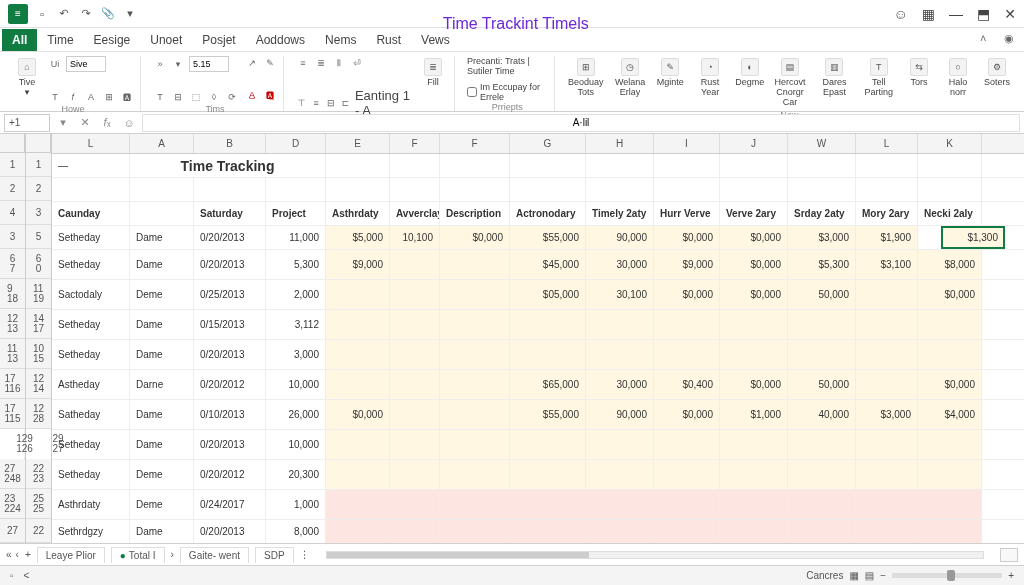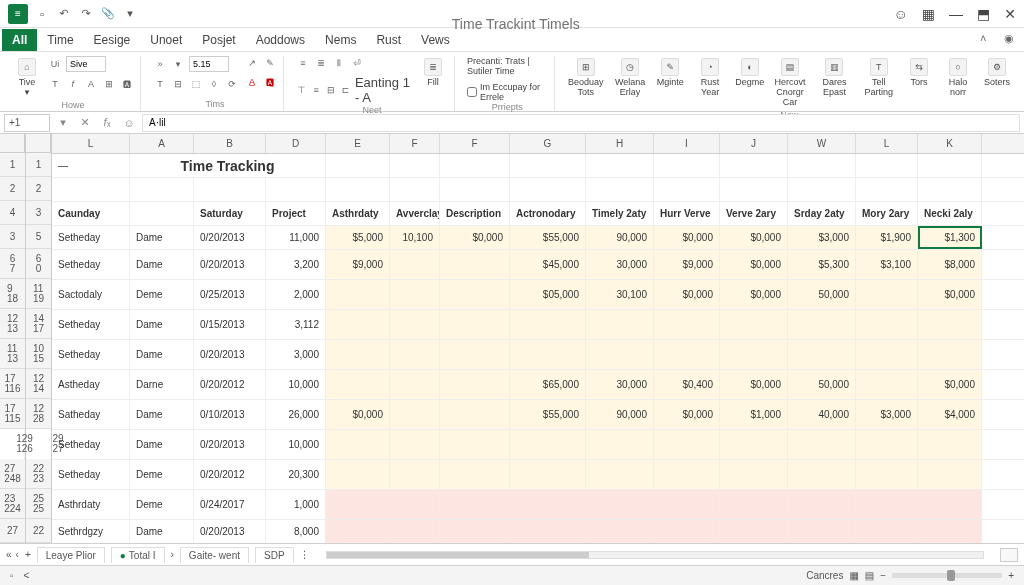--- a/index.html
+++ b/index.html
@@ -3,73 +3,73 @@
 <meta charset="utf-8">
 <style>
 * { box-sizing: border-box; margin: 0; padding: 0; }
 body { font-family: "Segoe UI", Arial, sans-serif; font-size: 11px; background: #fff; width: 1024px; height: 585px; overflow: hidden; display: flex; flex-direction: column; color: #333; }
 
 
 .title-bar { display: flex; align-items: center; height: 28px; padding: 0 8px; border-bottom: 1px solid #e0e0e0; }
 .title-bar .qat { display: flex; gap: 6px; align-items: center; }
 .qat-icon { width: 20px; height: 20px; background: #107C41; display: flex; align-items: center; justify-content: center; color: #fff; font-size: 10px; border-radius: 2px; }
 .qat-btn { width: 16px; height: 16px; color: #555; display: flex; align-items: center; justify-content: center; }
-.title-bar .title { flex: 1; text-align: center; font-size: 14px; color: #737373; margin-top: 20px; }
+.title-bar .title { flex: 1; text-align: center; font-size: 16px; color: #6d28d9; margin-top: 20px; }
 .title-bar .controls { display: flex; gap: 14px; align-items: center; color: #444; }
 .title-bar .controls span { cursor: pointer; font-size: 14px; }
 
 
 .menu-row { display: flex; align-items: center; height: 24px; border-bottom: 1px solid #e0e0e0; padding-left: 2px; }
 .menu-tab { padding: 4px 10px; font-size: 12px; color: #444; cursor: pointer; }
 .menu-tab.active { background: #107C41; color: #fff; font-weight: 600; }
 .menu-row .flex-spacer { flex: 1; }
 .menu-ctrl { width: 16px; height: 16px; color: #666; margin: 0 4px; }
 
 
 .ribbon { display: flex; height: 60px; border-bottom: 1px solid #d0d0d0; padding: 4px 6px 0; gap: 6px; font-size: 10px; color: #444; }
 .rgroup { display: flex; flex-direction: column; justify-content: space-between; border-right: 1px solid #e4e4e4; padding: 0 6px 2px; }
 .rgroup:last-child { border-right: none; }
 .rgroup .rcontent { display: flex; align-items: flex-start; gap: 6px; flex: 1; }
 .rgroup .rlabel { font-size: 9px; color: #888; text-align: center; }
 .rbtn { display: flex; flex-direction: column; align-items: center; gap: 2px; padding: 2px 4px; cursor: pointer; min-width: 30px; }
 .rbtn .ricon { width: 18px; height: 18px; background: #f3f3f3; border: 1px solid #ddd; border-radius: 2px; display:flex;align-items:center;justify-content:center;font-size:9px;color:#555; }
 .rbtn .rtext { font-size: 9px; color: #444; text-align: center; line-height: 1.1; max-width: 40px; }
 .rtiny { width: 14px; height: 14px; color: #666; display:flex;align-items:center;justify-content:center;font-size:9px; }
-.rstack { display:flex;flex-direction:column;gap:5px;}
+.rstack { display:flex;flex-direction:column;gap:18px;}
 .rrow { display:flex;gap:4px;align-items:center;}
 .rinput { width: 40px; height: 16px; border: 1px solid #ccc; font-size: 9px; padding: 0 3px; background:#fff; }
 .rcheck { display:flex;align-items:center;gap:3px;font-size:9px;color:#444; }
 .rcheck input { width:10px;height:10px; }
 
 
 .formula-row { display: flex; align-items: center; height: 22px; border-bottom: 1px solid #d0d0d0; padding: 2px 4px; gap: 4px; }
 .name-box { width: 46px; height: 18px; border: 1px solid #ccc; font-size: 10px; padding: 0 4px; display:flex;align-items:center; color:#555; }
 .fbtn { width: 18px; height: 18px; color: #888; display:flex;align-items:center;justify-content:center; }
-.formula-input { flex: 1; height: 18px; border: 1px solid #e0e0e0; font-size: 10px; padding: 0 6px; background:#fff; }
+.formula-input { flex: 1; height: 18px; border: 1px solid #e0e0e0; font-size: 10px; padding: 0 6px; background:#fff;text-align:center; }
 
 
 .grid-area { flex: 1; display: flex; overflow: hidden; position: relative; }
 .row-hdr-col { width: 46px; display: flex; flex-direction:column; border-right:1px solid #ccc; }
 .row-hdr-col.double { width: 26px; }
 .corner { height: 20px; background: #f4f4f4; border-bottom:1px solid #ccc; border-right:1px solid #ccc; }
 .row-hdr { height: 24px; background:#f4f4f4;border-bottom:1px solid #ddd;display:flex;align-items:center;justify-content:center;color:#555;font-size:10px; }
 .row-hdr.tall { height: 30px; }
 .grid-main { flex:1; display:flex;flex-direction:column; overflow:hidden; }
 .col-hdr-row { display:flex; height:20px; background:#f4f4f4; border-bottom:1px solid #ccc; }
 .col-hdr { border-right:1px solid #ddd; display:flex;align-items:center;justify-content:center;color:#555;font-size:10px; }
 .data-rows { flex:1; overflow:auto; }
 .drow { display:flex; height:24px; border-bottom:1px solid #eee; }
 .drow.tall { height:30px; }
 .dcell { border-right:1px solid #eee; padding: 0 6px; display:flex;align-items:center; font-size:10px; color:#333; overflow:hidden; white-space:nowrap; }
 .dcell.hdr { font-weight:600; background:#fff; }
 .dcell.title { font-weight:700; font-size:14px; justify-content:center; }
 .dcell.num { justify-content:flex-end; }
 .dcell.highlight-yellow { background: #FFF7E1; }
 .dcell.highlight-pink { background: #FDE6E1; }
-.dcell.active { outline: 2px solid #107C41; outline-offset:-2px; }
+.dcell.active { outline: 2px solid #107C41; outline-offset:-2px;margin-left:23px; }
 
 
 .sheet-tabs { height: 22px; display:flex; align-items:center; border-top:1px solid #d0d0d0; padding: 0 6px; gap: 6px; font-size:10px; color:#555; }
 .sheet-tabs .nav { display:flex; gap:4px; }
 .sheet-tabs .tab { padding:2px 8px; border:1px solid #ddd; border-bottom:none; cursor:pointer; display:flex;align-items:center;gap:3px; }
 .sheet-tabs .tab.active { background:#fff; border-bottom-color:#fff; }
 .sheet-tabs .tab.dot::before { content:"●"; color:#107C41; }
 .sheet-tabs .hscroll { flex:1; margin:0 10px; height:8px; background:#f0f0f0; border:1px solid #ddd; position:relative; }
 .sheet-tabs .hscroll::after { content:""; position:absolute; left:0;top:0;height:100%;width:40%; background:#ccc; }
 .sheet-tabs .restore { width:18px;height:14px;border:1px solid #ccc; background:#f8f8f8; }
@@ -388,21 +388,21 @@
           <div class="dcell cI num highlight-yellow">$0,000</div>
           <div class="dcell cJ num highlight-yellow">$0,000</div>
           <div class="dcell cW num highlight-yellow">$3,000</div>
           <div class="dcell cL2 num highlight-yellow">$1,900</div>
           <div class="dcell cK num highlight-yellow active">$1,300</div>
         </div>
         <div class="drow tall">
           <div class="dcell cL">Setheday</div>
           <div class="dcell cA2">Dame</div>
           <div class="dcell cB">0/20/2013</div>
-          <div class="dcell cD num">3,200</div>
+          <div class="dcell cD num">5,300</div>
           <div class="dcell cE num highlight-yellow">$9,000</div>
           <div class="dcell cF highlight-yellow"></div>
           <div class="dcell cF2 highlight-yellow"></div>
           <div class="dcell cG num highlight-yellow">$45,000</div>
           <div class="dcell cH num highlight-yellow">30,000</div>
           <div class="dcell cI num highlight-yellow">$9,000</div>
           <div class="dcell cJ num highlight-yellow">$0,000</div>
           <div class="dcell cW num highlight-yellow">$5,300</div>
           <div class="dcell cL2 num highlight-yellow">$3,100</div>
           <div class="dcell cK num highlight-yellow">$8,000</div>

